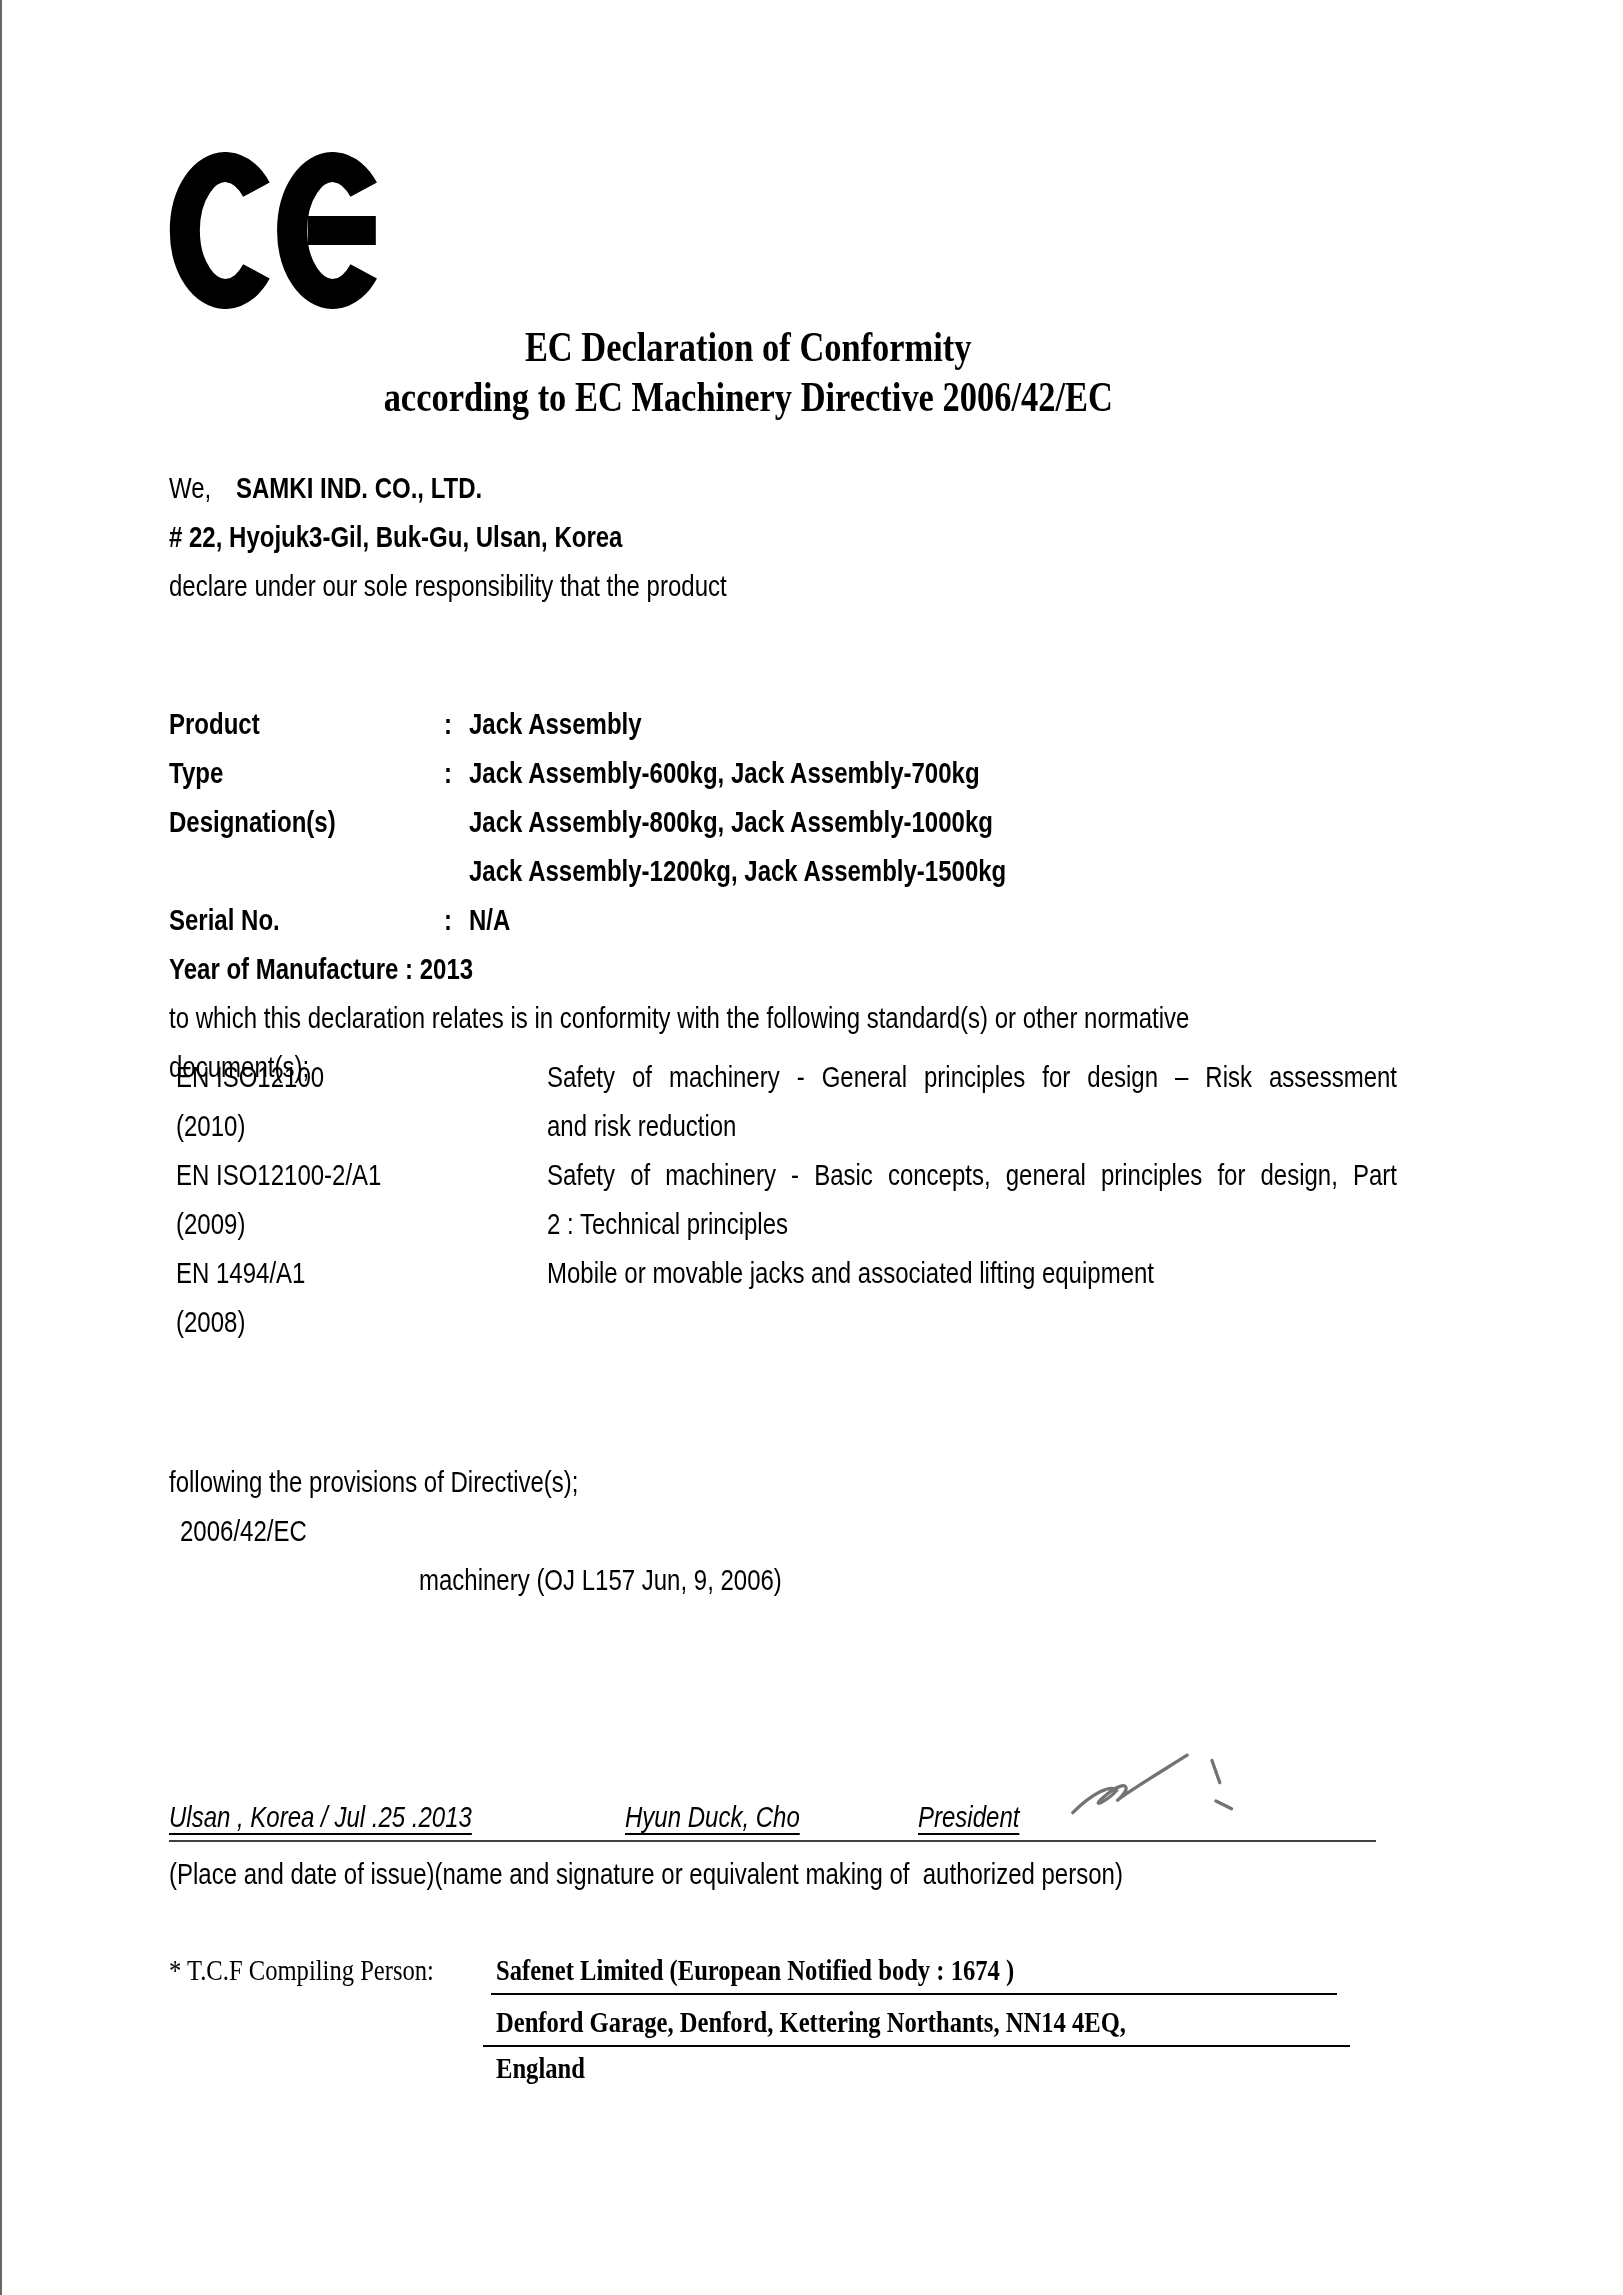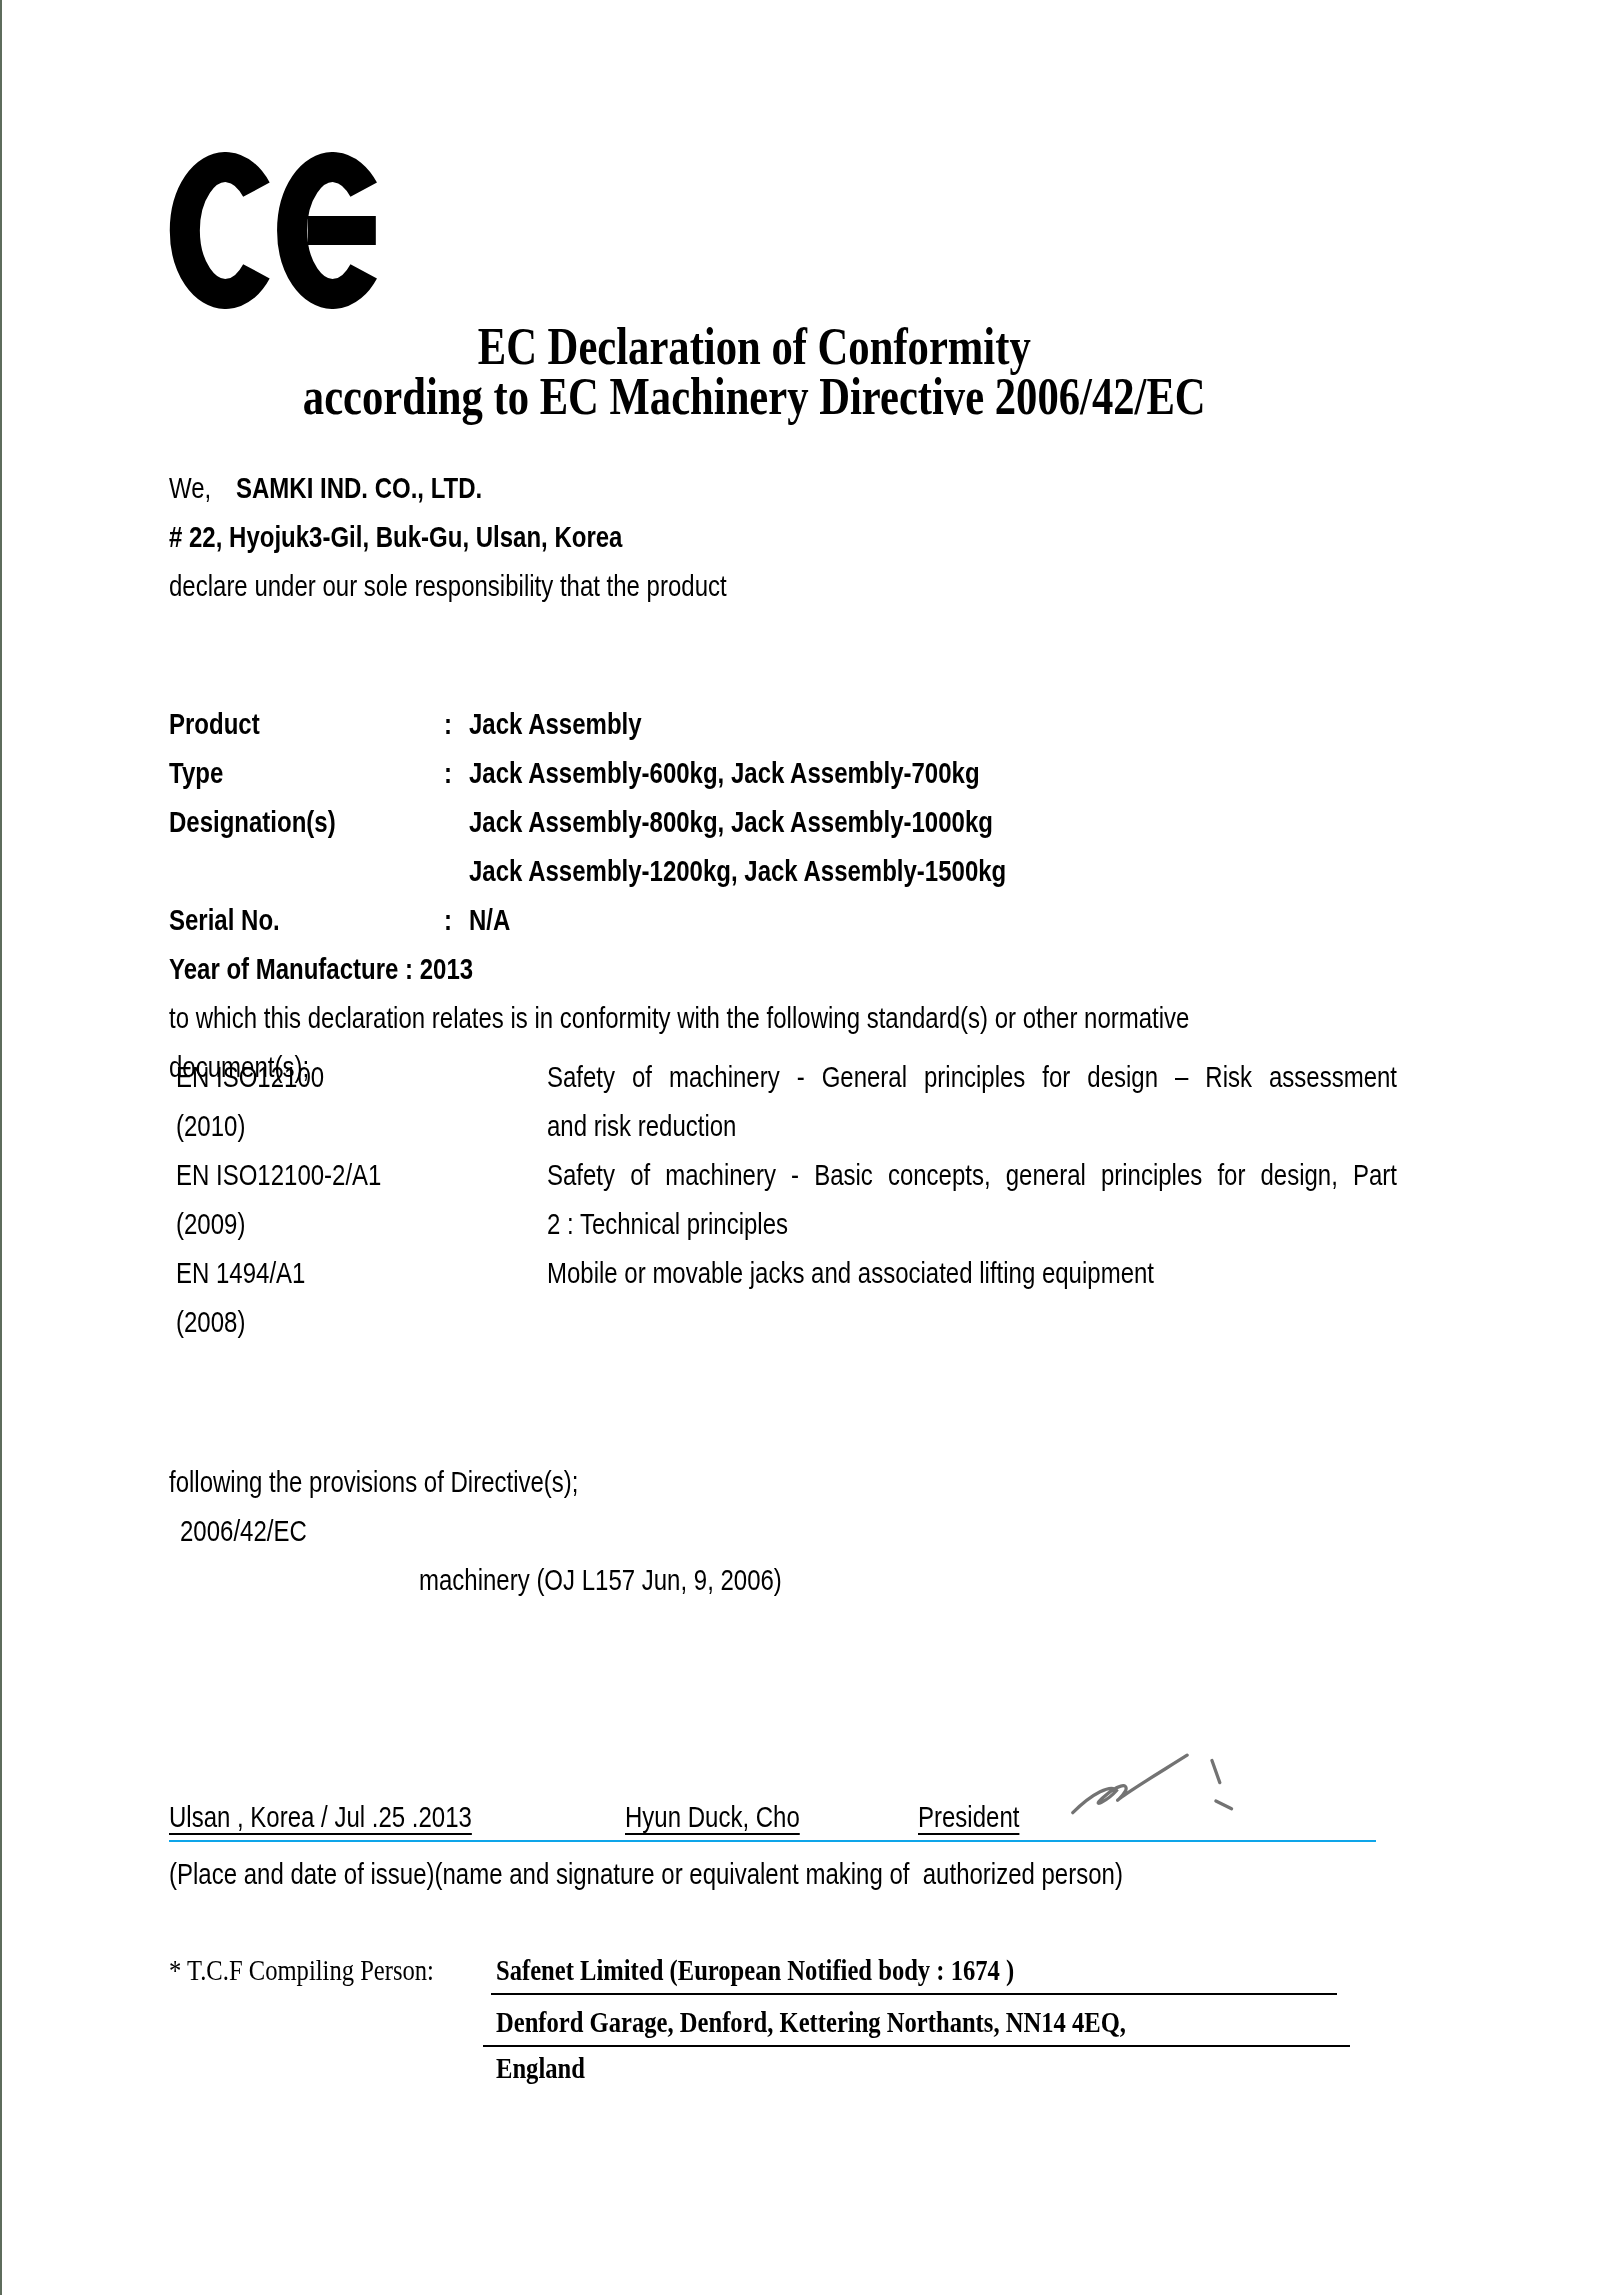--- a/index.html
+++ b/index.html
@@ -10,40 +10,40 @@
   
   .ci{display:inline-block;transform:scaleX(0.8);transform-origin:0 50%;white-space:pre-wrap;}
   .csi{display:inline-block;transform:scaleX(0.82);transform-origin:0 50%;white-space:pre-wrap;font-family:"Liberation Serif",serif;}
   .cb{transform:scaleX(0.8);transform-origin:0 50%;width:125%;white-space:pre-wrap;}
   .cjust{transform:scaleX(0.8);transform-origin:0 50%;width:125%;text-align:justify;text-align-last:justify;white-space:normal;}
   .ctitle{transform:scaleX(0.82);transform-origin:0 50%;width:122%;text-align:center;}
 
   .b{font-weight:bold;}
   .line{height:49px;line-height:49px;font-size:30px;}
 
-  .title{position:absolute;left:175px;top:322px;width:1158px;font-family:"Liberation Serif",serif;
-         font-weight:bold;font-size:52px;}
+  .title{position:absolute;left:169px;top:322px;width:1158px;font-family:"Liberation Serif",serif;
+         font-weight:bold;font-size:42px;}
   .title .t-line{height:50px;line-height:50px;}
 
   .sec{position:absolute;left:169px;width:1228px;}
   .company{top:463px;}
   .details{top:659px;margin-top:40px;}
   .standards{top:1052px;}
   .directives{top:1457px;text-decoration:underline;}
 
   .prow{display:grid;grid-template-columns:275px 25px auto;height:49px;line-height:49px;font-size:30px;}
   .srow{display:grid;grid-template-columns:342px auto;height:49px;line-height:49px;font-size:30px;gap:36px;}
   .drow{display:grid;grid-template-columns:250px auto;height:49px;line-height:49px;font-size:30px;}
   .cell{overflow:visible;}
   .pad10{padding-left:6.5px;}
   .pad16{padding-left:10.5px;}
   .ml{margin-left:14.4px;}
 
   .sigline{position:absolute;left:169px;top:1794px;width:1207px;height:46px;
-           border-bottom:2px solid #0ea5e9;font-size:30px;line-height:46px;}
+           border-bottom:2px solid #404040;font-size:30px;line-height:46px;font-style:italic;}
   .sigline .slot{position:absolute;bottom:0;height:46px;}
   .u{text-decoration:underline;text-decoration-thickness:2px;text-underline-offset:5.9px;}
   .caption{position:absolute;left:169px;top:1849px;width:1228px;height:49px;line-height:49px;font-size:30px;}
 
   .tcf{position:absolute;left:169px;top:1947px;width:1228px;font-size:30px;}
   .tcf-label{position:absolute;left:0;top:0;height:46px;line-height:46px;}
   .tcf-box1{position:absolute;left:322px;top:0;width:841px;height:46px;line-height:46px;
             border-bottom:2.6px solid #000;font-family:"Liberation Serif",serif;font-weight:bold;padding-left:5.2px;}
   .tcf-box2{position:absolute;left:314px;top:52px;width:854px;height:46px;line-height:46px;
             border-bottom:2.6px solid #000;font-family:"Liberation Serif",serif;font-weight:bold;padding-left:13px;}

